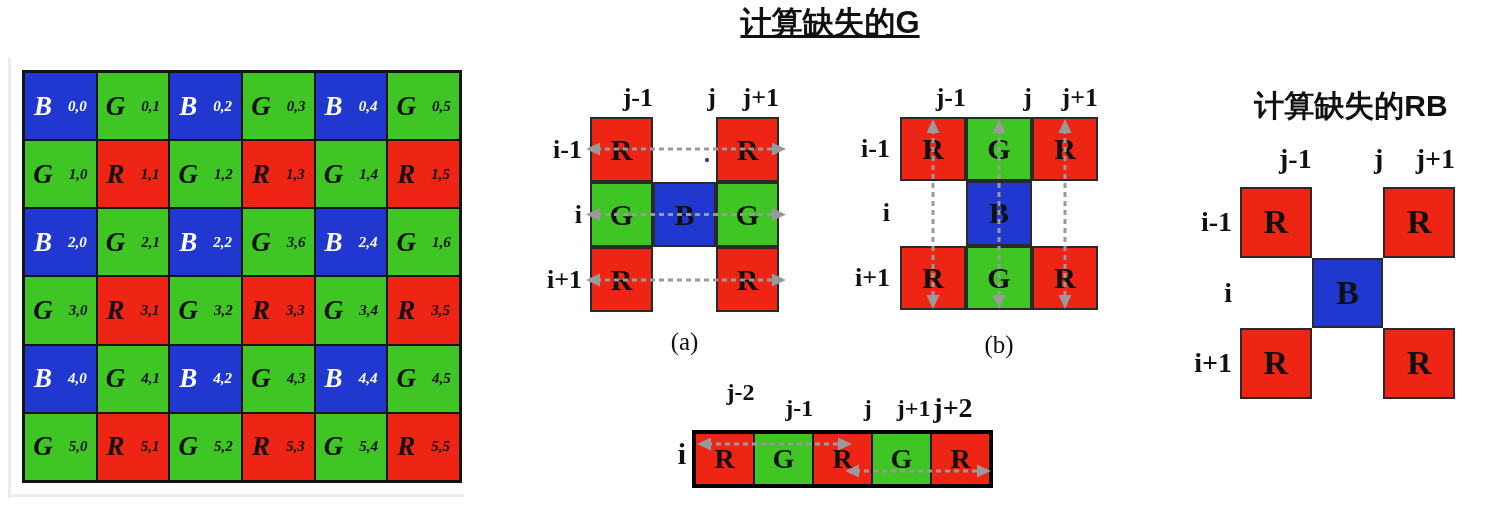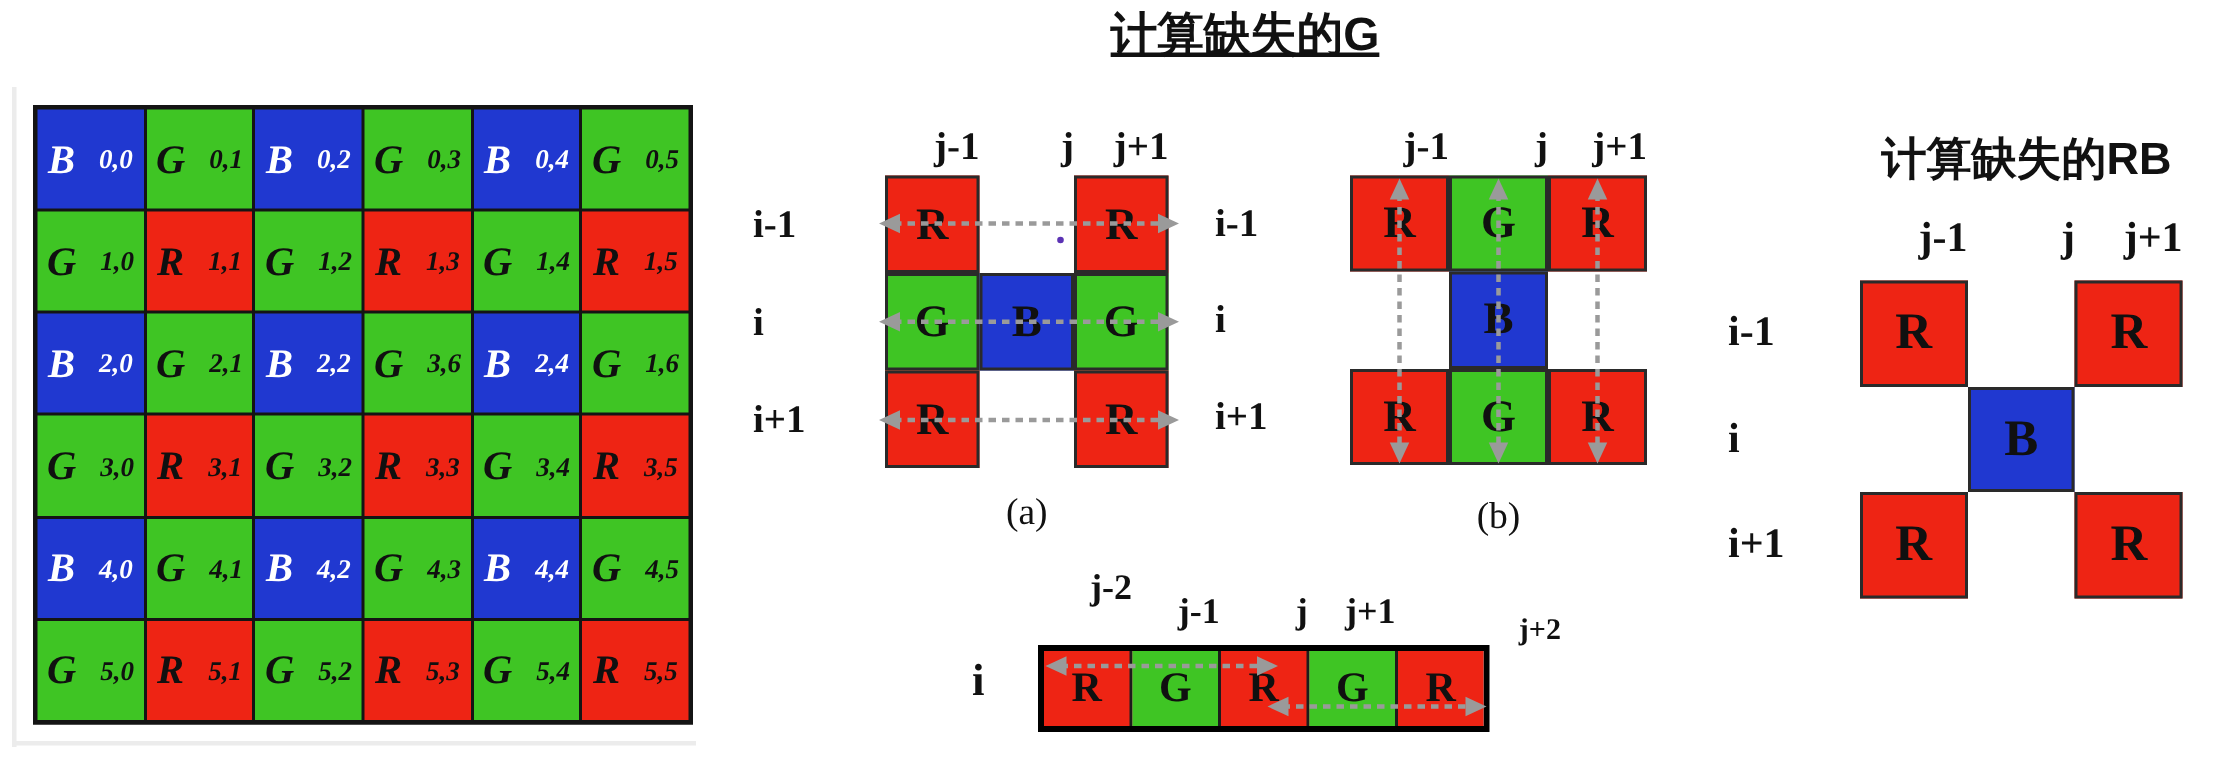--- a/index.html
+++ b/index.html
@@ -10,34 +10,34 @@
   .edge-v{position:absolute;left:8px;top:58px;width:3px;height:440px;background:#ececec;}
   .edge-h{position:absolute;left:8px;top:494px;width:456px;height:3px;background:#ececec;}
 
   
   #bayer{position:absolute;left:22px;top:70px;width:440px;height:413px;
          display:grid;grid-template-columns:repeat(6,1fr);grid-template-rows:repeat(6,1fr);
          gap:2px;background:#141414;border:3px solid #141414;box-sizing:border-box;}
   .bayer-cell{display:flex;align-items:center;justify-content:center;
               font-family:"Liberation Serif",serif;font-weight:bold;font-style:italic;
               font-size:27px;line-height:1;}
-  .bayer-cell sub{font-size:18px;font-weight:bold;font-style:italic;margin-left:16px;
+  .bayer-cell sub{font-size:15px;font-weight:bold;font-style:italic;margin-left:16px;
                   vertical-align:-7px;line-height:1;}
 
   
   .cn-title{position:absolute;font-family:"Liberation Sans",sans-serif;font-weight:bold;
             color:#111;text-align:center;}
   #gtitle{left:630px;top:2px;width:400px;font-size:31px;text-decoration:underline;}
   #rbtitle{left:1201px;top:86px;width:300px;font-size:30px;}
 
   
   .hdr,.rlabel{position:absolute;font-family:"Liberation Serif",serif;font-weight:bold;
                color:#111;line-height:32px;height:32px;}
   .hdr{text-align:right;}
-  .rlabel{text-align:left;font-family:Liberation Serif, serif;}
+  .rlabel{text-align:right;font-family:Liberation Serif, serif;}
 
   
   .dcell{position:absolute;display:flex;align-items:center;justify-content:center;
          font-family:"Liberation Serif",serif;font-weight:bold;color:#101010;
          border:2px solid #2a2a2a;box-sizing:border-box;line-height:1;}
 
   
   .caption{position:absolute;font-family:"Liberation Serif",serif;font-size:25px;
            color:#111;text-align:center;}
   #capA{left:590px;top:328px;width:189px;}
@@ -309,14 +309,14 @@
         <line x1="855" y1="471" x2="981" y2="471" stroke="#9a9a9a" stroke-width="3" stroke-dasharray="5 4"></line>
       </g>
       <g>
         <circle cx="707" cy="160" r="2.2" fill="#5b32b4"></circle>
       </g>
     </svg>
 <div class="hdr" style="left: 696px; top: 376px; width: 58.6px; font-size: 24px;">j-2</div>
     <div class="hdr" style="left: 754.6px; top: 392px; width: 58.6px; font-size: 24px;">j-1</div>
     <div class="hdr" style="left: 813.2px; top: 392px; width: 58.6px; font-size: 24px;">j</div>
     <div class="hdr" style="left: 871.8px; top: 392px; width: 58.6px; font-size: 24px;">j+1</div>
-    <div class="hdr" style="left: 982px; top: 392px; width: 58.6px; font-size: 20px; margin-top: 12px;">j+2</div>
+    <div class="hdr" style="left: 914px; top: 392px; width: 58.6px; font-size: 28px;">j+2</div>
   </div>
 
 </body></html>

